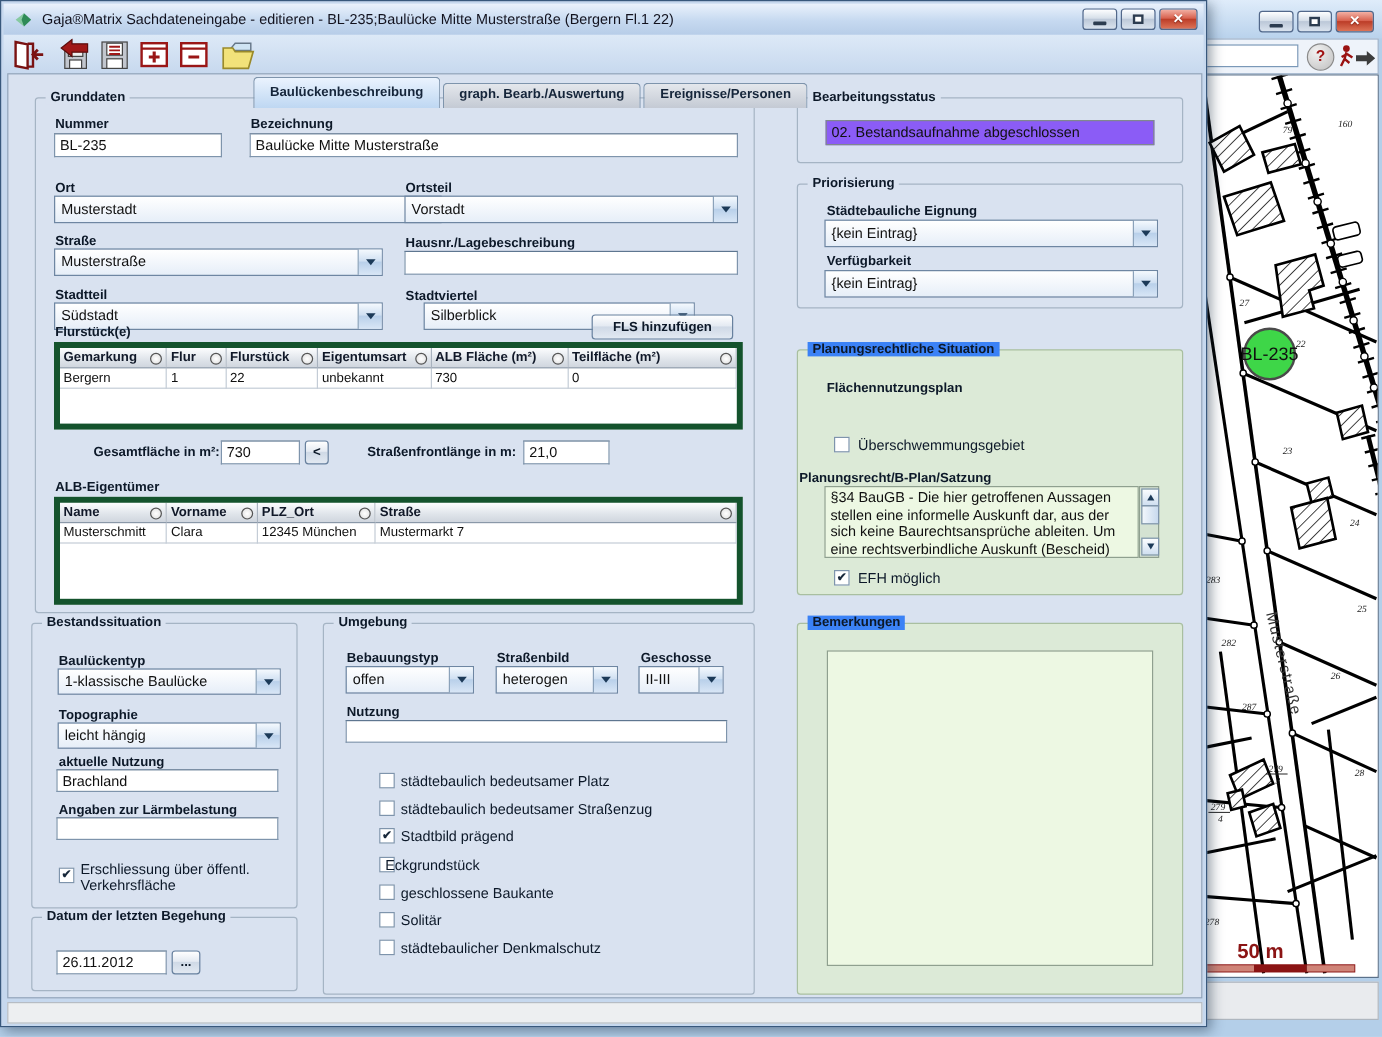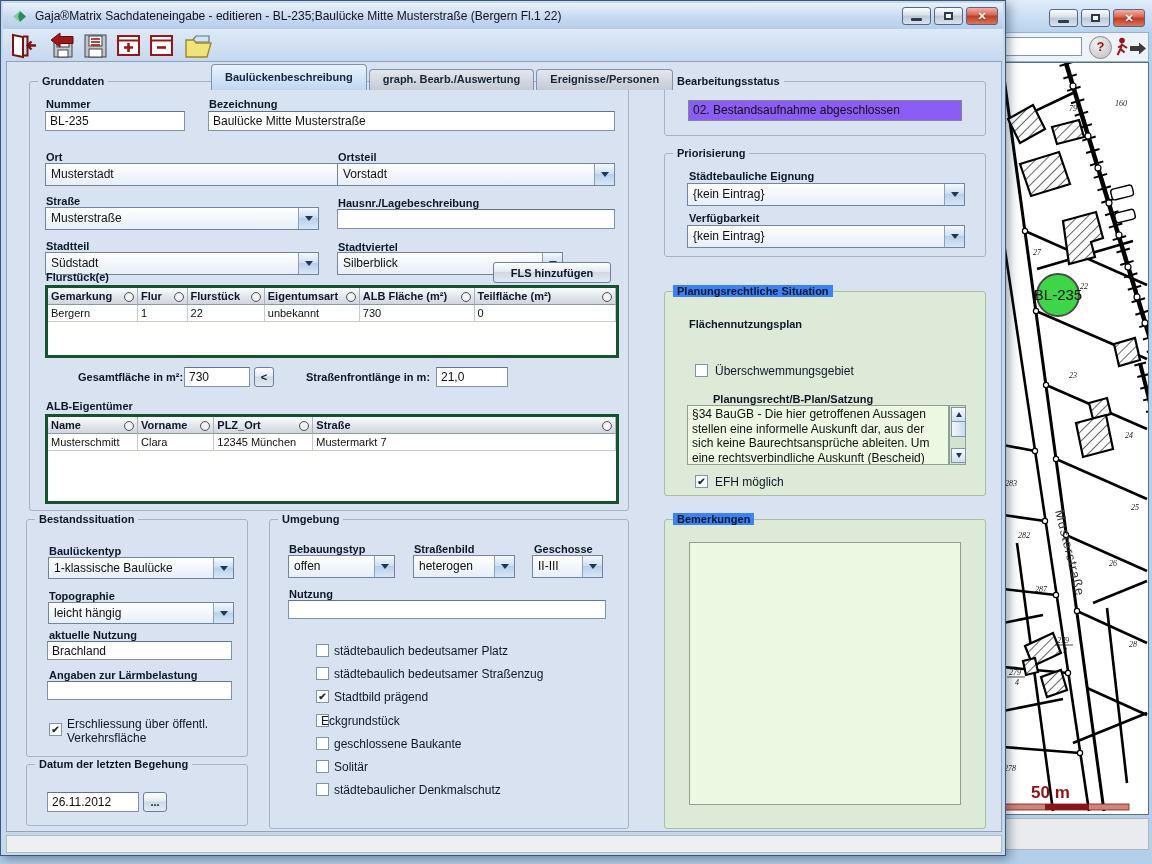--- a/index.html
+++ b/index.html
@@ -72,21 +72,21 @@
     display:flex; align-items:center; justify-content:center; z-index:3; }
   .cb { position:absolute; width:13px; height:13px; box-sizing:border-box; background:#fff;
     border:1px solid #7e94ac; font:bold 10px/11px "Liberation Sans",sans-serif; text-align:center; color:#18283a; z-index:3; }
   .cb-l { position:absolute; font:12px/14px "Liberation Sans",sans-serif; color:#0c1828; z-index:3; }
   .grp { position:absolute; border:1px solid #a5b4c4; border-radius:3px; box-sizing:border-box; z-index:2; }
   .grp .legend { position:absolute; top:-7px; left:8px; font:bold 11px "Liberation Sans",sans-serif;
     color:#0c1828; background:#d9e2f0; padding:0 4px; white-space:nowrap; }
   .grp.green { background:#dcead7; border-color:#a9bfa0; }
   .grp.green .legend { background:#3b82f6; }
 
-  .tbl { position:absolute; background:#fff; border:3px solid #14532d; box-sizing:border-box; z-index:3; overflow:hidden; }
+  .tbl { position:absolute; background:#fff; border:5px solid #14532d; box-sizing:border-box; z-index:3; overflow:hidden; }
   .thead { display:flex; }
   .th { position:relative; box-sizing:border-box; height:17px;
     background:linear-gradient(#fcfdfe,#dfe4ea 60%,#d0d6de); border-right:1px solid #a8b2be; border-bottom:1px solid #8a98a8;
     font:bold 11px/16px "Liberation Sans",sans-serif; color:#101828; padding:0 3px; overflow:hidden; white-space:nowrap; }
   .sortc { position:absolute; right:3px; top:4px; width:8px; height:8px; border:1px solid #555;
     border-radius:50%; background:radial-gradient(#ffffff,#dddddd); }
   .trow { display:flex; }
   .td { box-sizing:border-box; height:17px; border-right:1px solid #c4ccd6; border-bottom:1px solid #c4ccd6;
     font:11px/16px "Liberation Sans",sans-serif; color:#101010; padding:0 3px; white-space:nowrap; overflow:hidden; }
 
@@ -354,21 +354,21 @@
     <div class="lbl" style="left:337px;top:196px">Hausnr./Lagebeschreibung</div>
     <div class="inp" style="left:336px;top:208px;width:278px"></div>
     <div class="lbl" style="left:45px;top:239px">Stadtteil</div>
     <div class="dd" style="left:44px;top:251px;width:274px">
       <span class="dd-v">Südstadt</span>
       <span class="dd-b">
           <i class="arr"></i>
         </span>
     </div>
     <div class="lbl" style="left:337px;top:240px">Stadtviertel</div>
-    <div class="dd" style="left:336px;top:251px;width:226px">
+    <div class="dd" style="left:352px;top:251px;width:226px">
       <span class="dd-v">Silberblick</span>
       <span class="dd-b">
           <i class="arr"></i>
         </span>
     </div>
 
     <div class="lbl" style="left:45px;top:270px">Flurstück(e)</div>
     <div class="btn" style="left:492px;top:261px;width:118px;height:21px">FLS hinzufügen</div>
     <div class="tbl" style="left:44px;top:284px;width:574px;height:73px">
       <div class="thead">
@@ -433,21 +433,21 @@
           <i class="arr"></i>
         </span>
     </div>
 
     <div class="grp green" style="left:663px;top:290px;width:322px;height:205px">
       <span class="legend">Planungsrechtliche Situation</span>
     </div>
     <div class="lbl" style="left:688px;top:317px">Flächennutzungsplan</div>
     <div class="cb" style="left:694px;top:363px"></div>
     <div class="cb-l" style="left:714px;top:363px">Überschwemmungsgebiet</div>
-    <div class="lbl" style="left:712px;top:392px">Planungsrecht/B-Plan/Satzung</div>
+    <div class="lbl" style="left:665px;top:392px">Planungsrecht/B-Plan/Satzung</div>
     <div class="txt" style="left:686px;top:404px;width:262px;height:60px">§34 BauGB - Die hier getroffenen Aussagen stellen eine informelle Auskunft dar, aus der sich keine Baurechtsansprüche ableiten. Um eine rechtsverbindliche Auskunft (Bescheid)</div>
     <div class="scrollv" style="left:948px;top:404px;height:60px">
       <div class="sb-btn" style="top:1px">
           <i class="tri-up"></i>
         </div>
       <div class="sb-thumb"></div>
       <div class="sb-btn" style="bottom:1px">
           <i class="tri-dn"></i>
         </div>
     </div>

